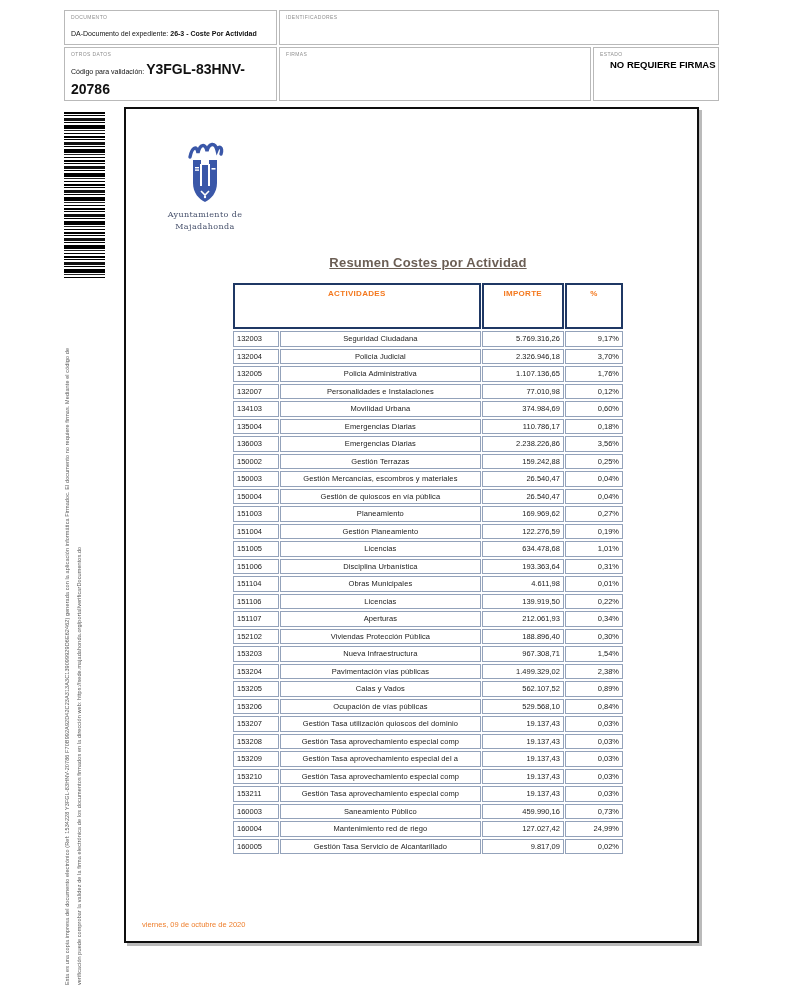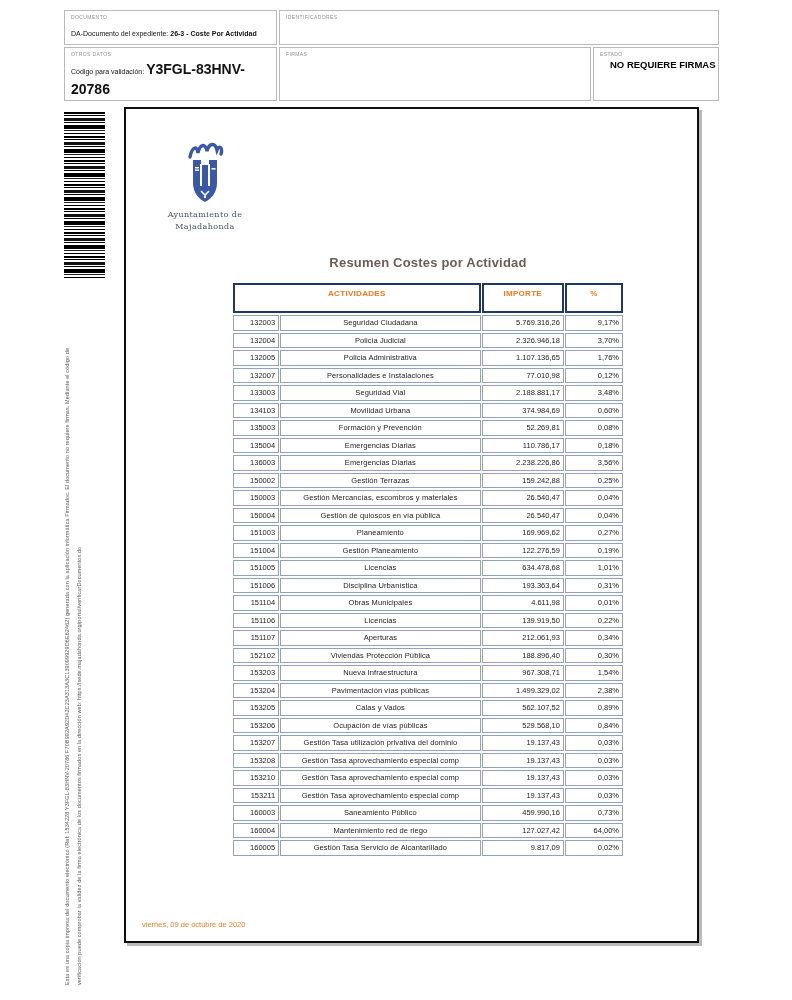--- a/index.html
+++ b/index.html
@@ -98,53 +98,54 @@
   }
 
   .doc-title {
     position: absolute;
     left: 106px; top: 146px; width: 392px;
     text-align: center;
     font-size: 13px;
     font-weight: bold;
     color: #6b5e54;
     letter-spacing: 0.2px;
+    text-decoration: underline;
   }
 
   
   .cost-table-wrap { position: absolute; left: 106px; top: 172px; }
   table.cost-table {
     border-collapse: separate;
     border-spacing: 1px 2px;
     table-layout: fixed;
     width: 392px;
   }
   table.cost-table th {
     border: 2px solid #1f3864;
     background: #fff;
     color: #f4791f;
     font-size: 8px;
     font-weight: bold;
     vertical-align: top;
     padding-top: 4px;
-    height: 30px;
+    height: 46px;
     letter-spacing: 0.3px;
   }
   table.cost-table td {
     border: 1px solid #93a2ba;
     background: #fff;
     font-size: 7.5px;
     color: #1a1a1a;
     height: 15.5px;
     padding: 1px 3px;
     white-space: nowrap;
     overflow: hidden;
     vertical-align: middle;
   }
-  td.col-code   { text-align: right; }
+  td.col-code   { text-align: left; }
   td.col-name   { text-align: center; letter-spacing: 0.1px; }
   td.col-importe{ text-align: right; }
   td.col-pct    { text-align: right; }
 
   .footer-date {
     position: absolute;
     left: 16px; top: 811px;
     font-size: 7.5px;
     color: #ee7f2d;
   }
@@ -235,38 +236,26 @@
             <td class="col-importe">1.107.136,65</td>
             <td class="col-pct">1,76%</td>
           </tr>
           <tr>
             <td class="col-code">132007</td>
             <td class="col-name">Personalidades e Instalaciones</td>
             <td class="col-importe">77.010,98</td>
             <td class="col-pct">0,12%</td>
           </tr>
           <tr>
-            <td class="col-code">133003</td>
-            <td class="col-name">Seguridad Vial</td>
-            <td class="col-importe">2.188.881,17</td>
-            <td class="col-pct">3,48%</td>
-          </tr>
-          <tr>
             <td class="col-code">134103</td>
             <td class="col-name">Movilidad Urbana</td>
             <td class="col-importe">374.984,69</td>
             <td class="col-pct">0,60%</td>
           </tr>
           <tr>
-            <td class="col-code">135003</td>
-            <td class="col-name">Formación y Prevención</td>
-            <td class="col-importe">52.269,81</td>
-            <td class="col-pct">0,08%</td>
-          </tr>
-          <tr>
             <td class="col-code">135004</td>
             <td class="col-name">Emergencias Diarias</td>
             <td class="col-importe">110.786,17</td>
             <td class="col-pct">0,18%</td>
           </tr>
           <tr>
             <td class="col-code">136003</td>
             <td class="col-name">Emergencias Diarias</td>
             <td class="col-importe">2.238.226,86</td>
             <td class="col-pct">3,56%</td>
@@ -356,31 +345,37 @@
             <td class="col-pct">0,89%</td>
           </tr>
           <tr>
             <td class="col-code">153206</td>
             <td class="col-name">Ocupación de vías públicas</td>
             <td class="col-importe">529.568,10</td>
             <td class="col-pct">0,84%</td>
           </tr>
           <tr>
             <td class="col-code">153207</td>
-            <td class="col-name">Gestión Tasa utilización privativa del dominio</td>
+            <td class="col-name">Gestión Tasa utilización quioscos del dominio</td>
             <td class="col-importe">19.137,43</td>
             <td class="col-pct">0,03%</td>
           </tr>
           <tr>
             <td class="col-code">153208</td>
             <td class="col-name">Gestión Tasa aprovechamiento especial comp</td>
             <td class="col-importe">19.137,43</td>
             <td class="col-pct">0,03%</td>
           </tr>
           <tr>
+            <td class="col-code">153209</td>
+            <td class="col-name">Gestión Tasa aprovechamiento especial del a</td>
+            <td class="col-importe">19.137,43</td>
+            <td class="col-pct">0,03%</td>
+          </tr>
+          <tr>
             <td class="col-code">153210</td>
             <td class="col-name">Gestión Tasa aprovechamiento especial comp</td>
             <td class="col-importe">19.137,43</td>
             <td class="col-pct">0,03%</td>
           </tr>
           <tr>
             <td class="col-code">153211</td>
             <td class="col-name">Gestión Tasa aprovechamiento especial comp</td>
             <td class="col-importe">19.137,43</td>
             <td class="col-pct">0,03%</td>
@@ -388,21 +383,21 @@
           <tr>
             <td class="col-code">160003</td>
             <td class="col-name">Saneamiento Público</td>
             <td class="col-importe">459.990,16</td>
             <td class="col-pct">0,73%</td>
           </tr>
           <tr>
             <td class="col-code">160004</td>
             <td class="col-name">Mantenimiento red de riego</td>
             <td class="col-importe">127.027,42</td>
-            <td class="col-pct">64,00%</td>
+            <td class="col-pct">24,99%</td>
           </tr>
           <tr>
             <td class="col-code">160005</td>
             <td class="col-name">Gestión Tasa Servicio de Alcantarillado</td>
             <td class="col-importe">9.817,09</td>
             <td class="col-pct">0,02%</td>
           </tr>
         </tbody>
     </table>
   </div>

